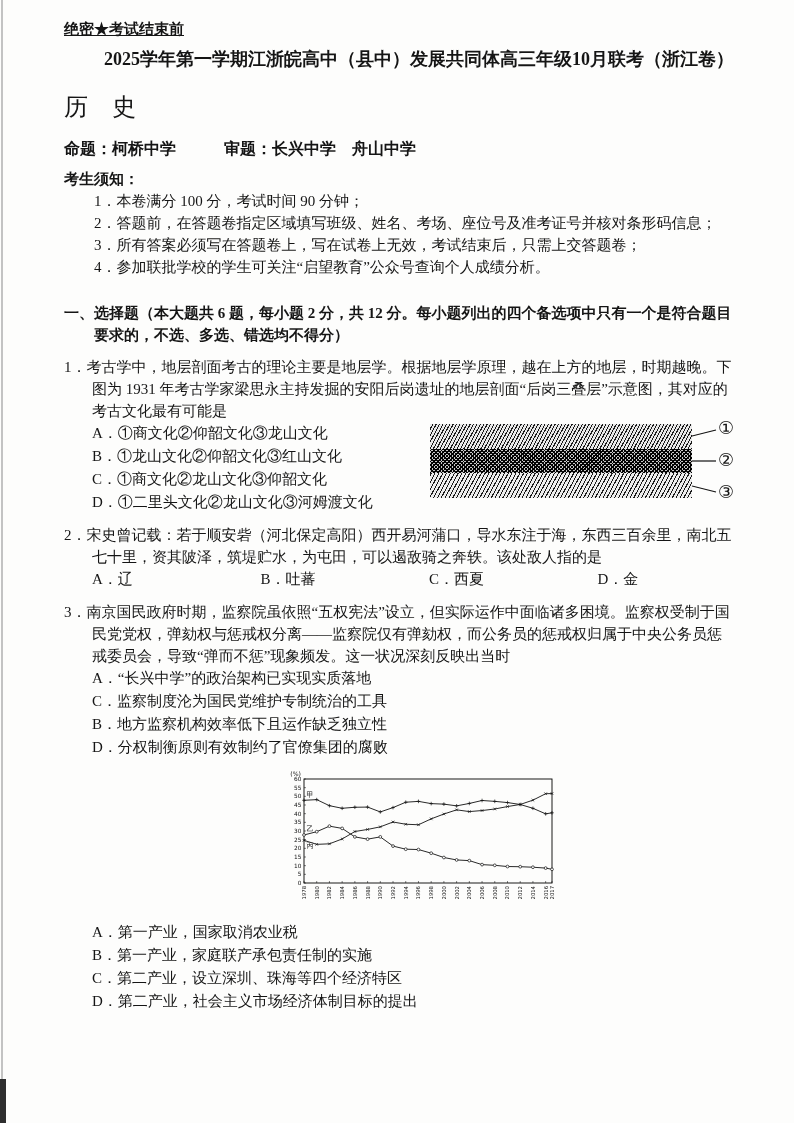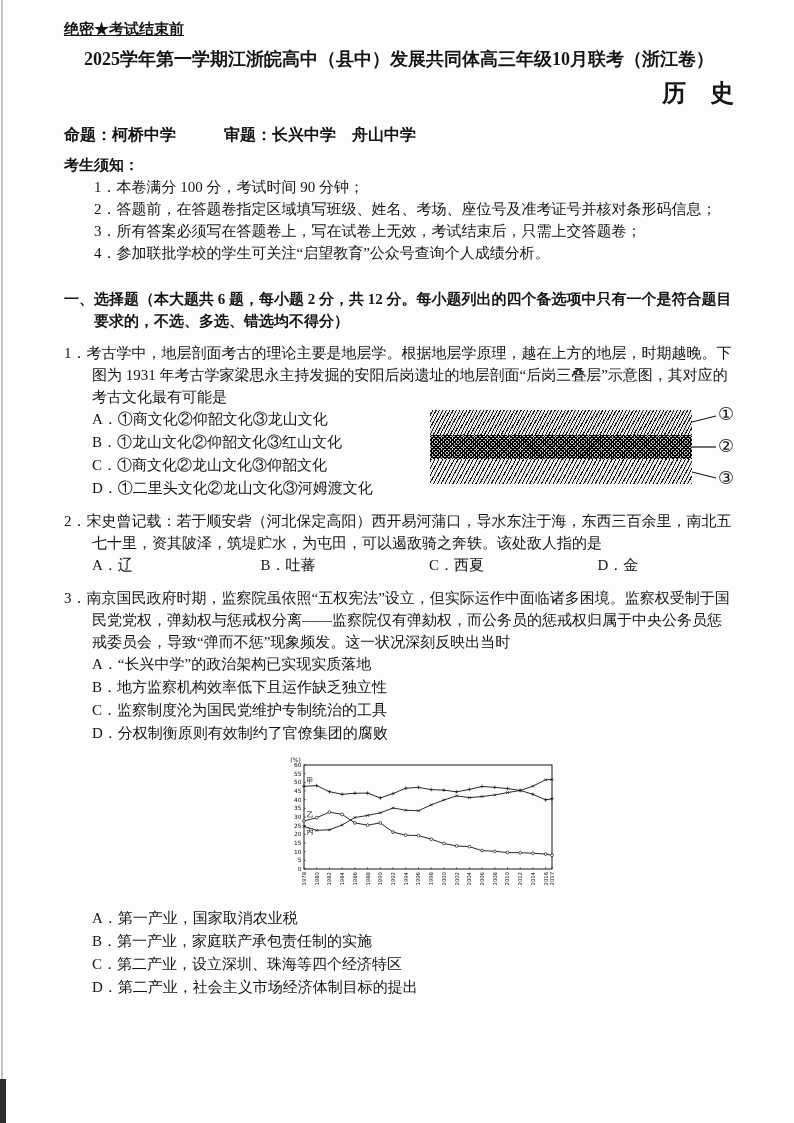--- a/index.html
+++ b/index.html
@@ -6,22 +6,22 @@
   html,body { width:794px; }
   body{
     width:794px; height:1123px; background:#fdfdfc; color:#151515;
     font-family:"Liberation Serif","DejaVu Serif",serif; overflow:hidden;
   }
   .page{ position:relative; width:794px; height:1123px; padding:20px 60px 0 64px; }
   .scan-edge{ position:absolute; left:1px; top:0; width:2px; height:100%; background:#8a8a8a; opacity:.5; }
   .scan-corner{ position:absolute; left:0; bottom:0; width:6px; height:44px; background:#2e2e2e; }
 
   .secrecy{ font-size:15px; font-weight:bold; text-decoration:underline; margin-bottom:8px; }
-  .title{ font-size:18px; font-weight:bold; text-align:center; white-space:nowrap; margin-bottom:4px; }
-  .subject{ font-size:24px; font-weight:bold; text-align:right; margin:6px 0 16px; }
+  .title{ font-size:18px; font-weight:bold; text-align:right; white-space:nowrap; margin-bottom:4px; }
+  .subject{ font-size:24px; font-weight:normal; text-align:left; margin:20px 0 16px; }
   .setters{ font-size:16px; font-weight:bold; text-align:left; margin-bottom:8px; }
 
   .notice-heading{ font-size:15px; line-height:22px; font-weight:bold; }
   .notice-item{ font-size:15px; line-height:22px; padding-left:30px; }
 
   .section-heading{ margin-top:24px; font-size:15px; font-weight:bold; line-height:22px;
                     padding-left:30px; text-indent:-30px; }
 
   .question{ margin-top:10px; }
   .stem{ font-size:15px; line-height:22px; padding-left:28px; text-indent:-28px; }
@@ -106,22 +106,22 @@
       <div class="option">B．吐蕃</div>
       <div class="option">C．西夏</div>
       <div class="option">D．金</div>
     </div>
   </div>
 
   <div class="question">
     <div class="stem">3．南京国民政府时期，监察院虽依照“五权宪法”设立，但实际运作中面临诸多困境。监察权受制于国民党党权，弹劾权与惩戒权分离——监察院仅有弹劾权，而公务员的惩戒权归属于中央公务员惩戒委员会，导致“弹而不惩”现象频发。这一状况深刻反映出当时</div>
     <div class="options">
       <div class="option">A．“长兴中学”的政治架构已实现实质落地</div>
+      <div class="option">C．监察制度沦为国民党维护专制统治的工具</div>
       <div class="option">B．地方监察机构效率低下且运作缺乏独立性</div>
-      <div class="option">C．监察制度沦为国民党维护专制统治的工具</div>
       <div class="option">D．分权制衡原则有效制约了官僚集团的腐败</div>
     </div>
   </div>
 
   <div class="question">
     <div class="chart-wrap">
       <svg id="chart-svg" viewBox="0 0 280 148">
           <rect x="24" y="10" width="248" height="104" fill="none" stroke="#000" stroke-width="0.9"></rect>
           <text x="21" y="7" font-size="6.2" text-anchor="end">(%)</text>
           <text x="21.5" y="116" font-size="5.8" text-anchor="end">0</text>

